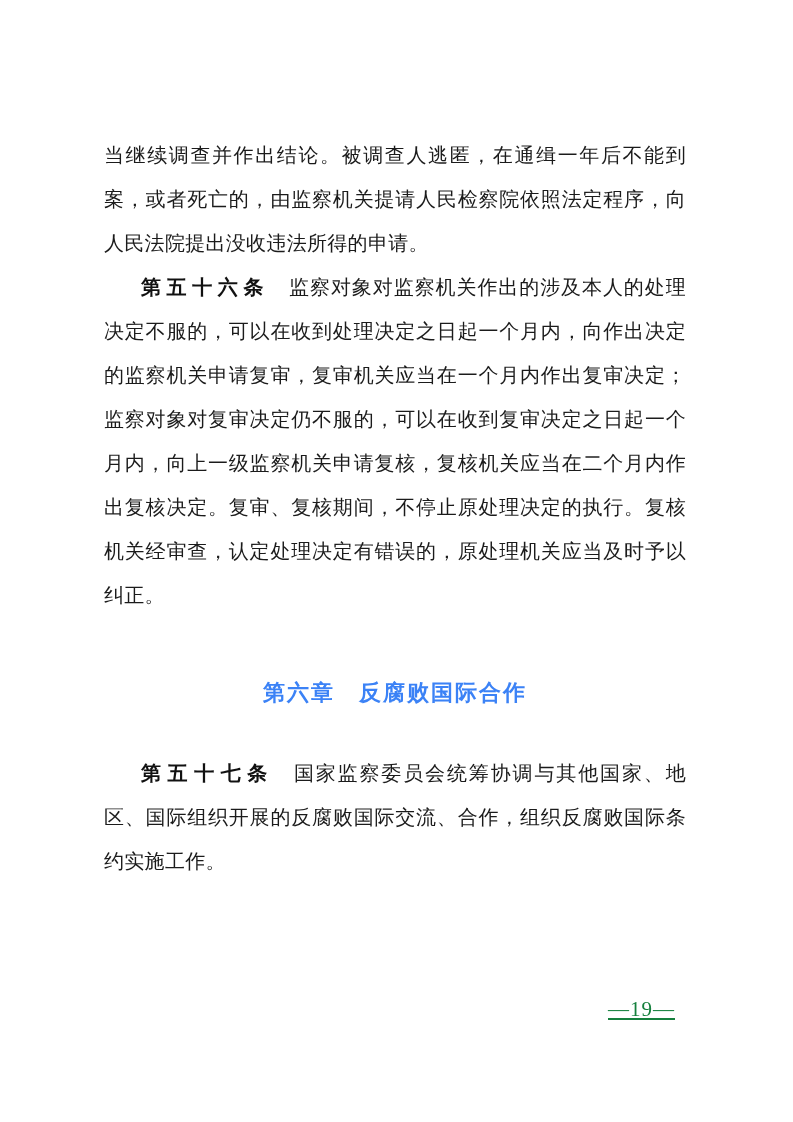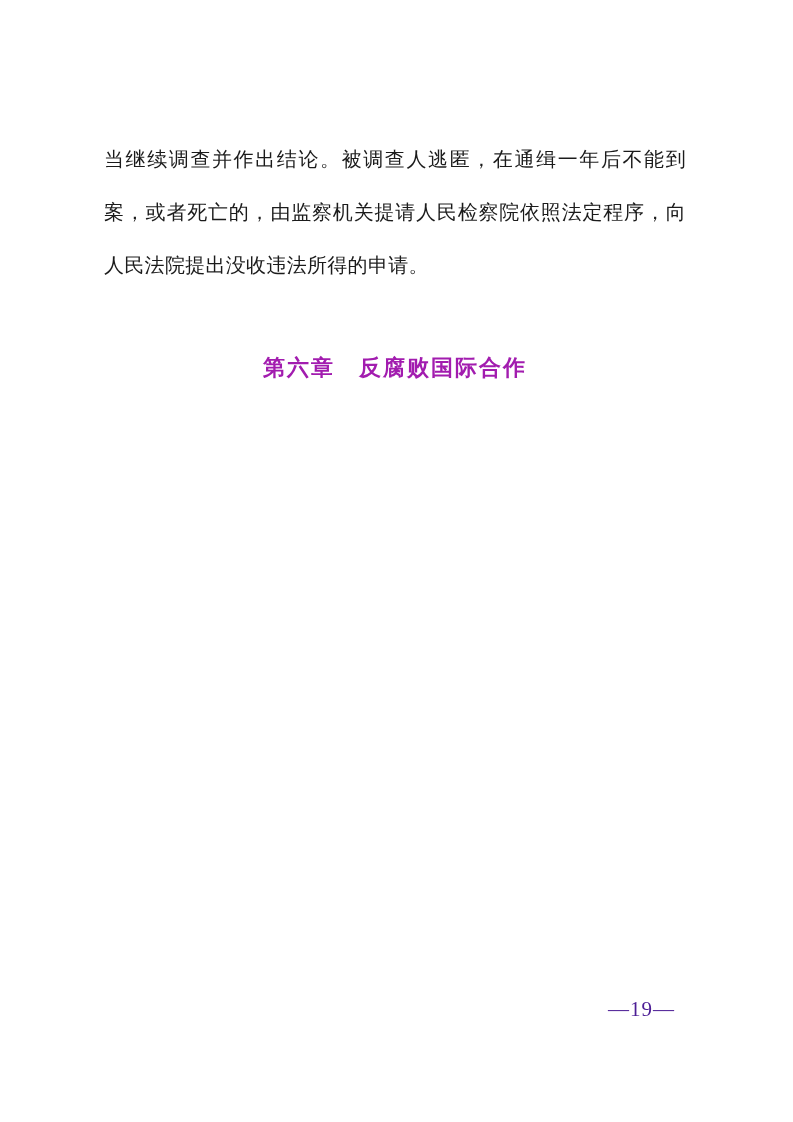--- a/index.html
+++ b/index.html
@@ -18,21 +18,21 @@
   }
   .content {
     position: absolute;
     left: 104px;
     top: 133px;
     width: 582px;
   }
   .para {
     margin: 0;
     font-size: 20px;
-    line-height: 53px;
+    line-height: 44px;
     text-align: justify;
     text-justify: inter-ideograph;
     text-indent: 37px;
     color: #1b1b1b;
   }
   .para.continuation {
     text-indent: 0;
   }
   .para-lead {
     font-family: "Liberation Sans", "DejaVu Sans", sans-serif;
@@ -46,44 +46,51 @@
   }
   .chapter-heading {
     margin: 56px 0 38px 0;
     font-family: "Liberation Sans", "DejaVu Sans", sans-serif;
     font-weight: 700;
     font-size: 22px;
     line-height: 40px;
     letter-spacing: 2px;
     text-align: center;
     text-indent: 0;
-    color: #a21caf;
+    color: #3b82f6;
   }
   .page-number {
     position: absolute;
     top: 997px;
     right: 118px;
     font-family: "Liberation Serif", "DejaVu Serif", serif;
     font-size: 21px;
     letter-spacing: 1px;
-    color: #4c1d95;
+    color: #15803d;
+    text-decoration: underline;
   }
 </style>
 </head>
 <body>
 
 <div class="page">
   <main class="content">
 
     <p class="para continuation">
       <span class="para-text">当继续调查并作出结论。被调查人逃匿，在通缉一年后不能到案，或者死亡的，由监察机关提请人民检察院依照法定程序，向人民法院提出没收违法所得的申请。</span>
     </p>
 
+    <p class="para">
+      <span class="para-lead">第五十六条</span><span class="para-text">监察对象对监察机关作出的涉及本人的处理决定不服的，可以在收到处理决定之日起一个月内，向作出决定的监察机关申请复审，复审机关应当在一个月内作出复审决定；监察对象对复审决定仍不服的，可以在收到复审决定之日起一个月内，向上一级监察机关申请复核，复核机关应当在二个月内作出复核决定。复审、复核期间，不停止原处理决定的执行。复核机关经审查，认定处理决定有错误的，原处理机关应当及时予以纠正。</span>
+    </p>
 
     <h2 class="chapter-heading">第六章　反腐败国际合作</h2>
 
+    <p class="para">
+      <span class="para-lead">第五十七条</span><span class="para-text">国家监察委员会统筹协调与其他国家、地区、国际组织开展的反腐败国际交流、合作，组织反腐败国际条约实施工作。</span>
+    </p>
 
 
 
   </main>
 
   <div class="page-number">—19—</div>
 </div>
 
 </body></html>

